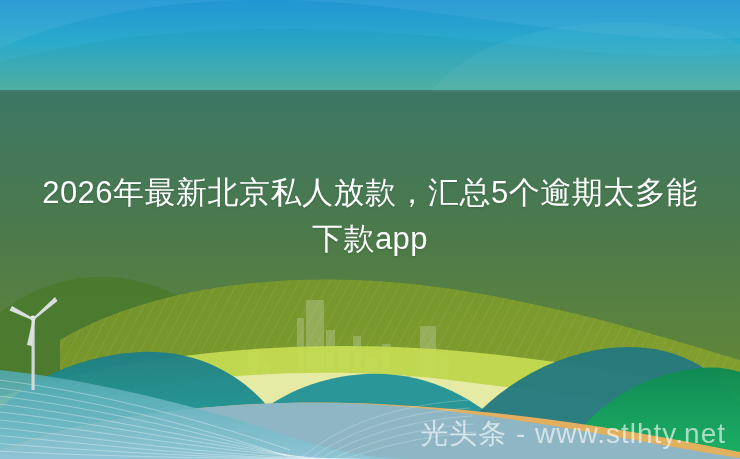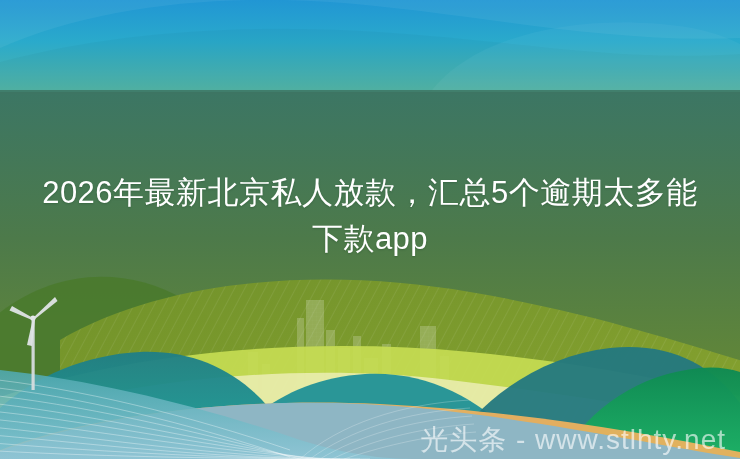--- a/index.html
+++ b/index.html
@@ -36,21 +36,21 @@
     font-size: 31px;
     font-weight: 400;
     line-height: 46px;
     color: #ffffff;
     letter-spacing: 0.5px;
     text-shadow: 0 1px 2px rgba(20,50,30,0.25);
   }
   #watermark-layer {
     position: absolute;
     right: 14px;
-    bottom: 0;
+    bottom: 6px;
     pointer-events: none;
   }
   #watermark {
     margin: 0;
     font-family: "Liberation Sans", "DejaVu Sans", sans-serif;
     font-size: 28px;
     font-weight: 400;
     color: rgba(255,255,255,0.62);
     letter-spacing: 1px;
     white-space: nowrap;

